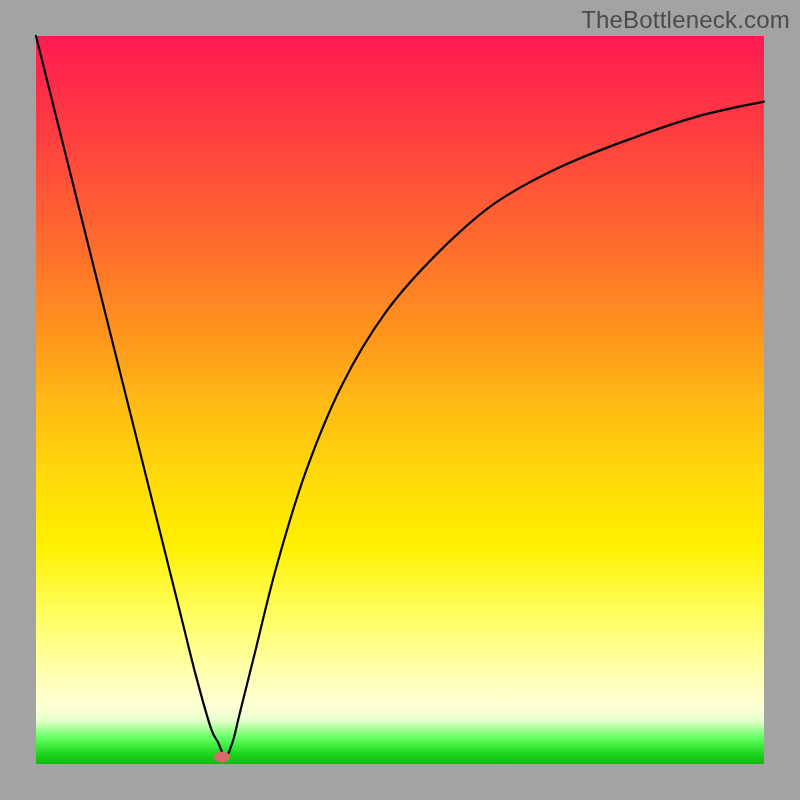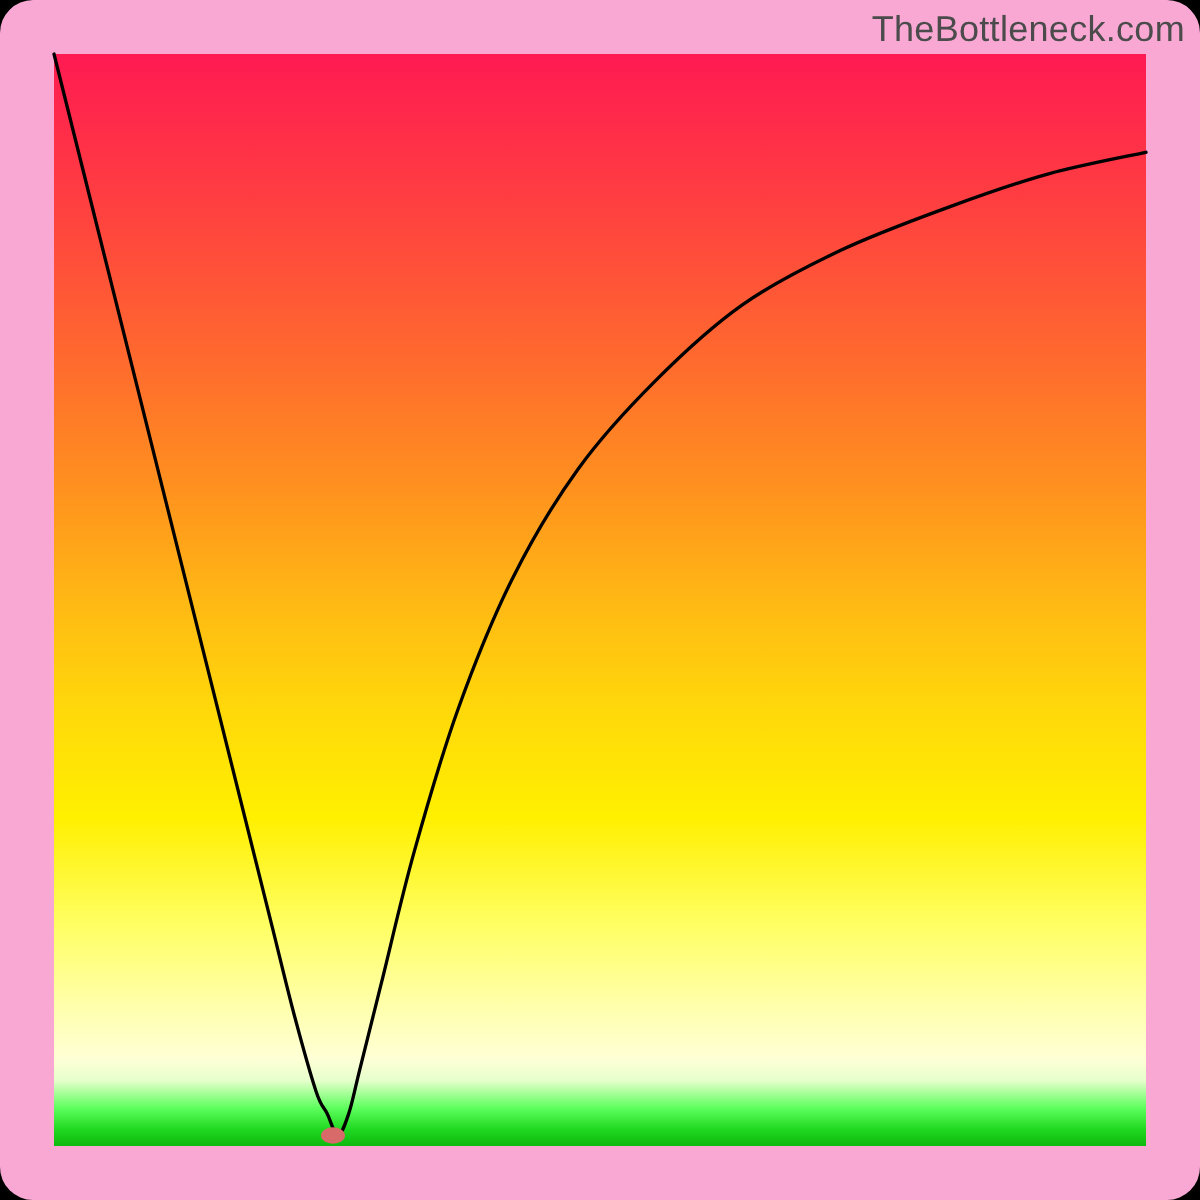--- a/index.html
+++ b/index.html
@@ -10,22 +10,21 @@
     background: #000;
     overflow: hidden;
     font-family: Arial, Helvetica, sans-serif;
   }
   .frame {
     position: absolute;
     left: 0;
     top: 0;
     width: 800px;
     height: 800px;
-    background: #f9a8d4;
-    border-radius: 22px;
+    background: #a3a3a3;
   }
   .plot-area {
     position: absolute;
     left: 36px;
     top: 36px;
     width: 728px;
     height: 728px;
     
     background: linear-gradient(
       to bottom,

